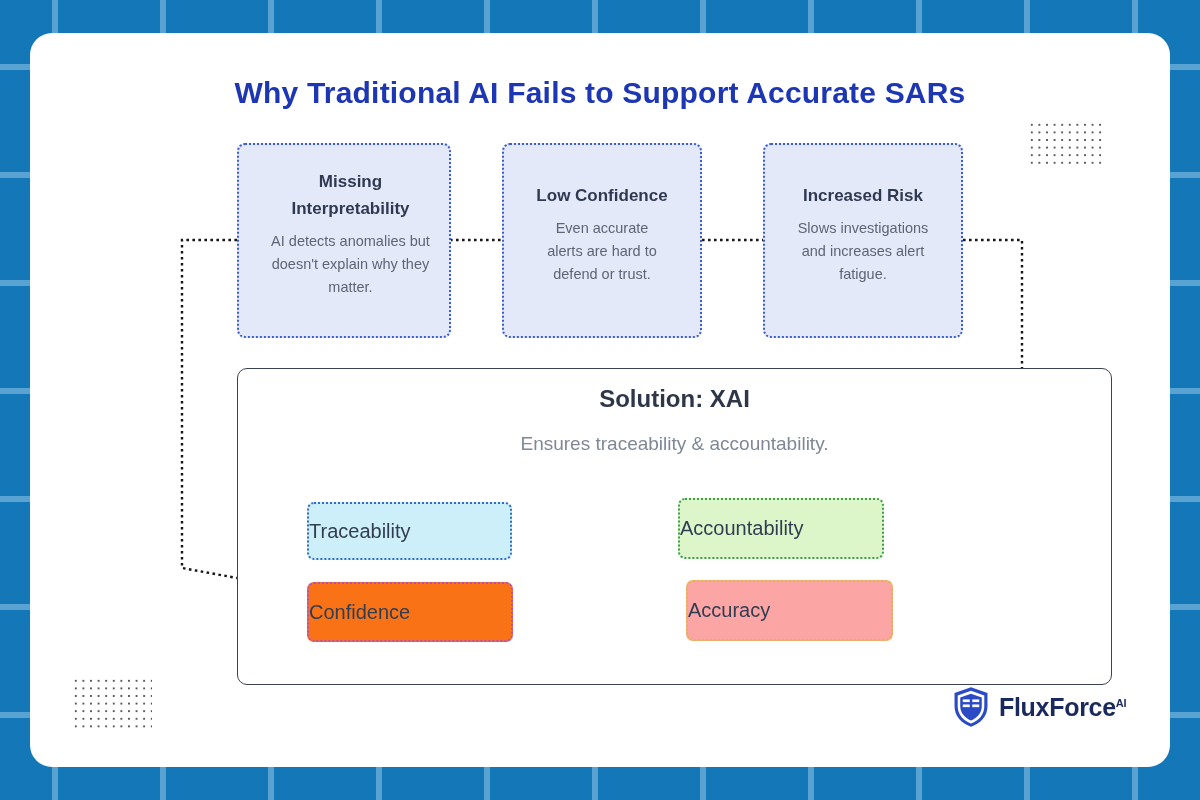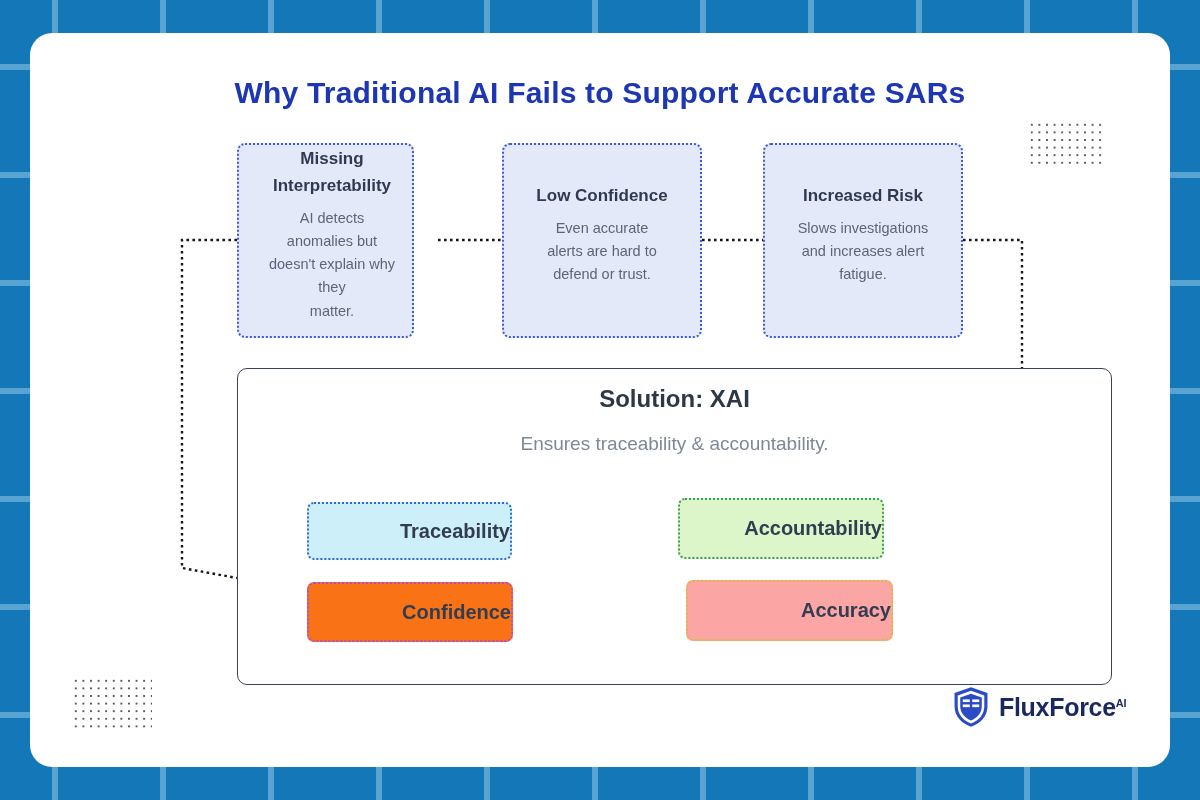--- a/index.html
+++ b/index.html
@@ -29,21 +29,21 @@
     font-size:30px; font-weight:700; color:var(--title-color); letter-spacing:.2px;
   }
   .connectors{position:absolute; left:0; top:0; pointer-events:none;}
   .connectors path{fill:none; stroke:var(--connector-color); stroke-width:2.4; stroke-dasharray:2.6 3.4;}
   .card{
     position:absolute; top:143px; height:195px; background:var(--card-bg);
     border:2px dotted var(--card-border); border-radius:8px;
     display:flex; flex-direction:column; justify-content:center;
     text-align:center; padding:8px 14px 20px;
   }
-  .card-1{left:237px; width:177px;padding-left:27px;}
+  .card-1{left:237px; width:214px;padding-left:27px;}
   .card-2{left:502px; width:200px;}
   .card-3{left:763px; width:200px;}
   .card h3{
     font-size:17px; font-weight:700; color:var(--heading-color);
     line-height:1.55; margin-bottom:8px; white-space:pre-line;
   }
   .card p{
     font-size:14.5px; color:var(--body-color); line-height:1.6; white-space:pre-line;
   }
   .solution{
@@ -52,22 +52,22 @@
     text-align:center;
   }
   .solution h2{
     margin-top:16px; font-size:24px; font-weight:700; color:#2d3748;
   }
   .solution .subtitle{
     margin-top:20px; font-size:19px; color:#7e8896;
   }
   .chip{
     position:absolute; border:2px dotted #888; border-radius:7px;
-    display:flex; align-items:center; justify-content:flex-end;
-    font-size:20px; font-weight:700; color:#323d52;
+    display:flex; align-items:center; justify-content:flex-start;
+    font-size:20px; font-weight:400; color:#323d52;
   }
   .chip-0{left:69px;  top:133px; width:205px; height:58px;}
   .chip-1{left:440px; top:129px; width:206px; height:61px;}
   .chip-2{left:69px;  top:213px; width:206px; height:60px;}
   .chip-3{left:448px; top:211px; width:207px; height:61px;}
   .dots{
     position:absolute;
     background-image:radial-gradient(circle,#595959 1.1px,transparent 1.3px);
     background-size:7.6px 7.6px;
   }

